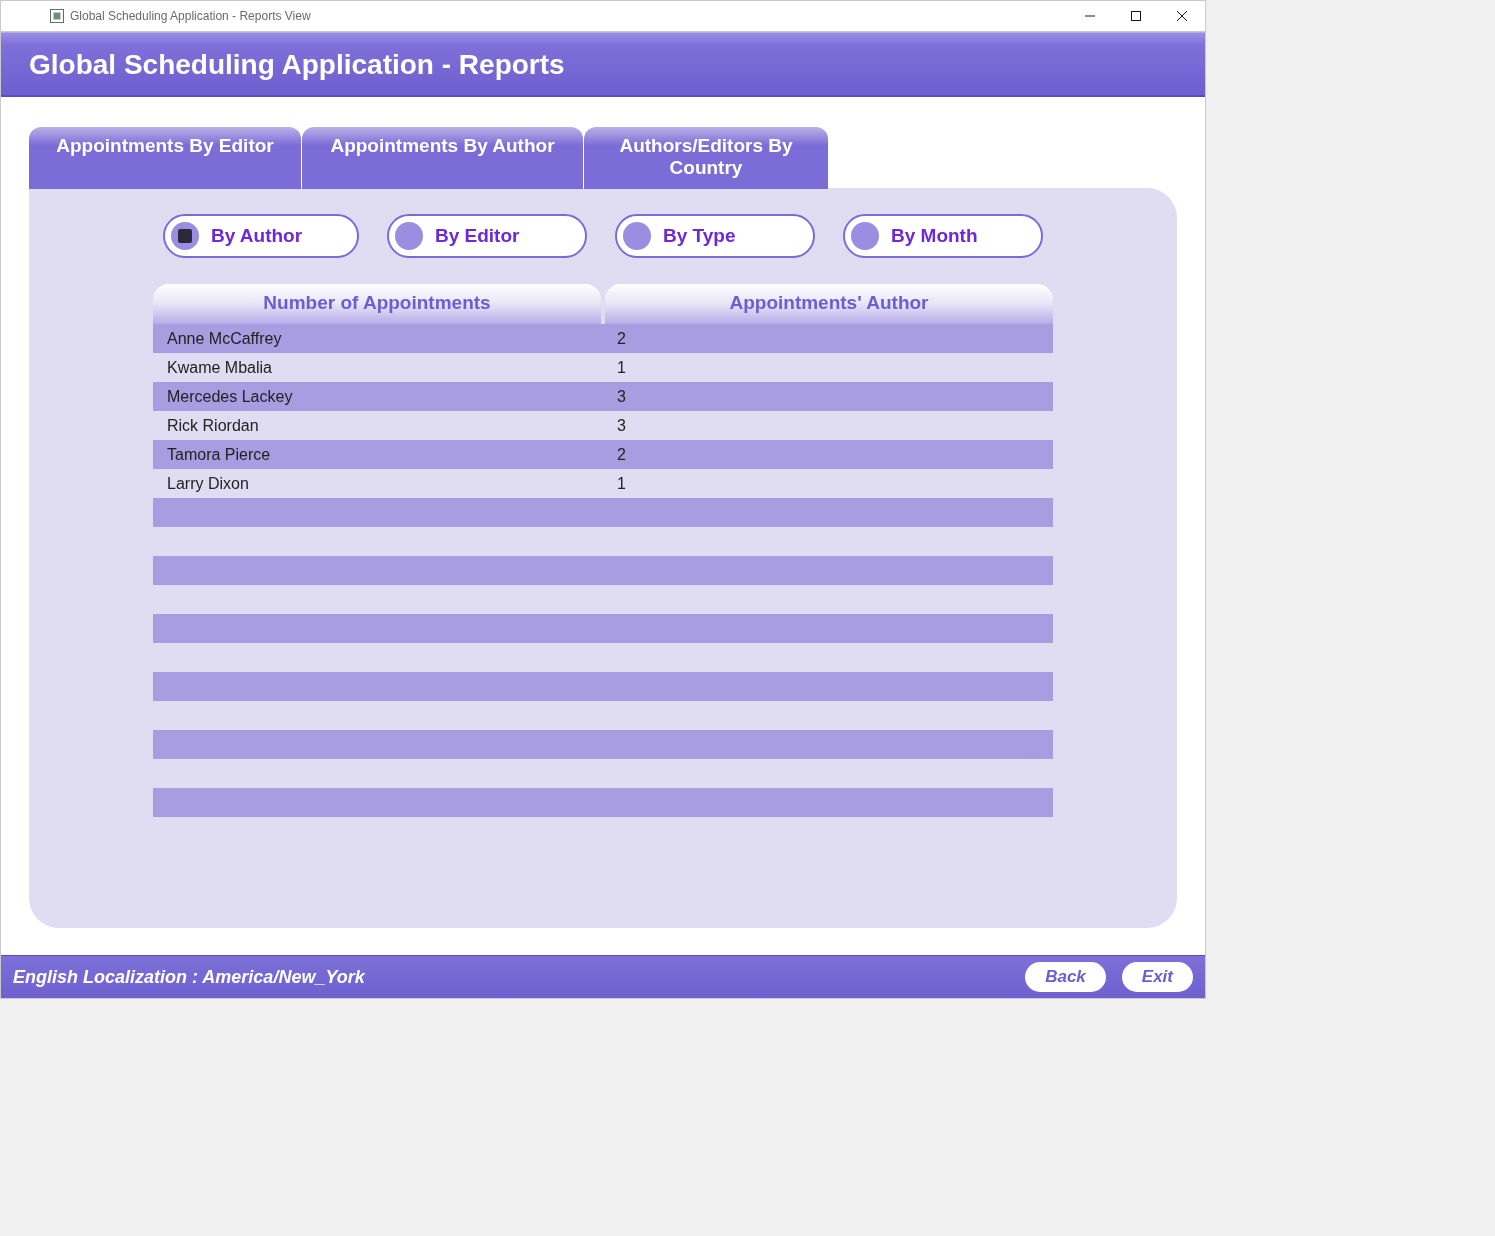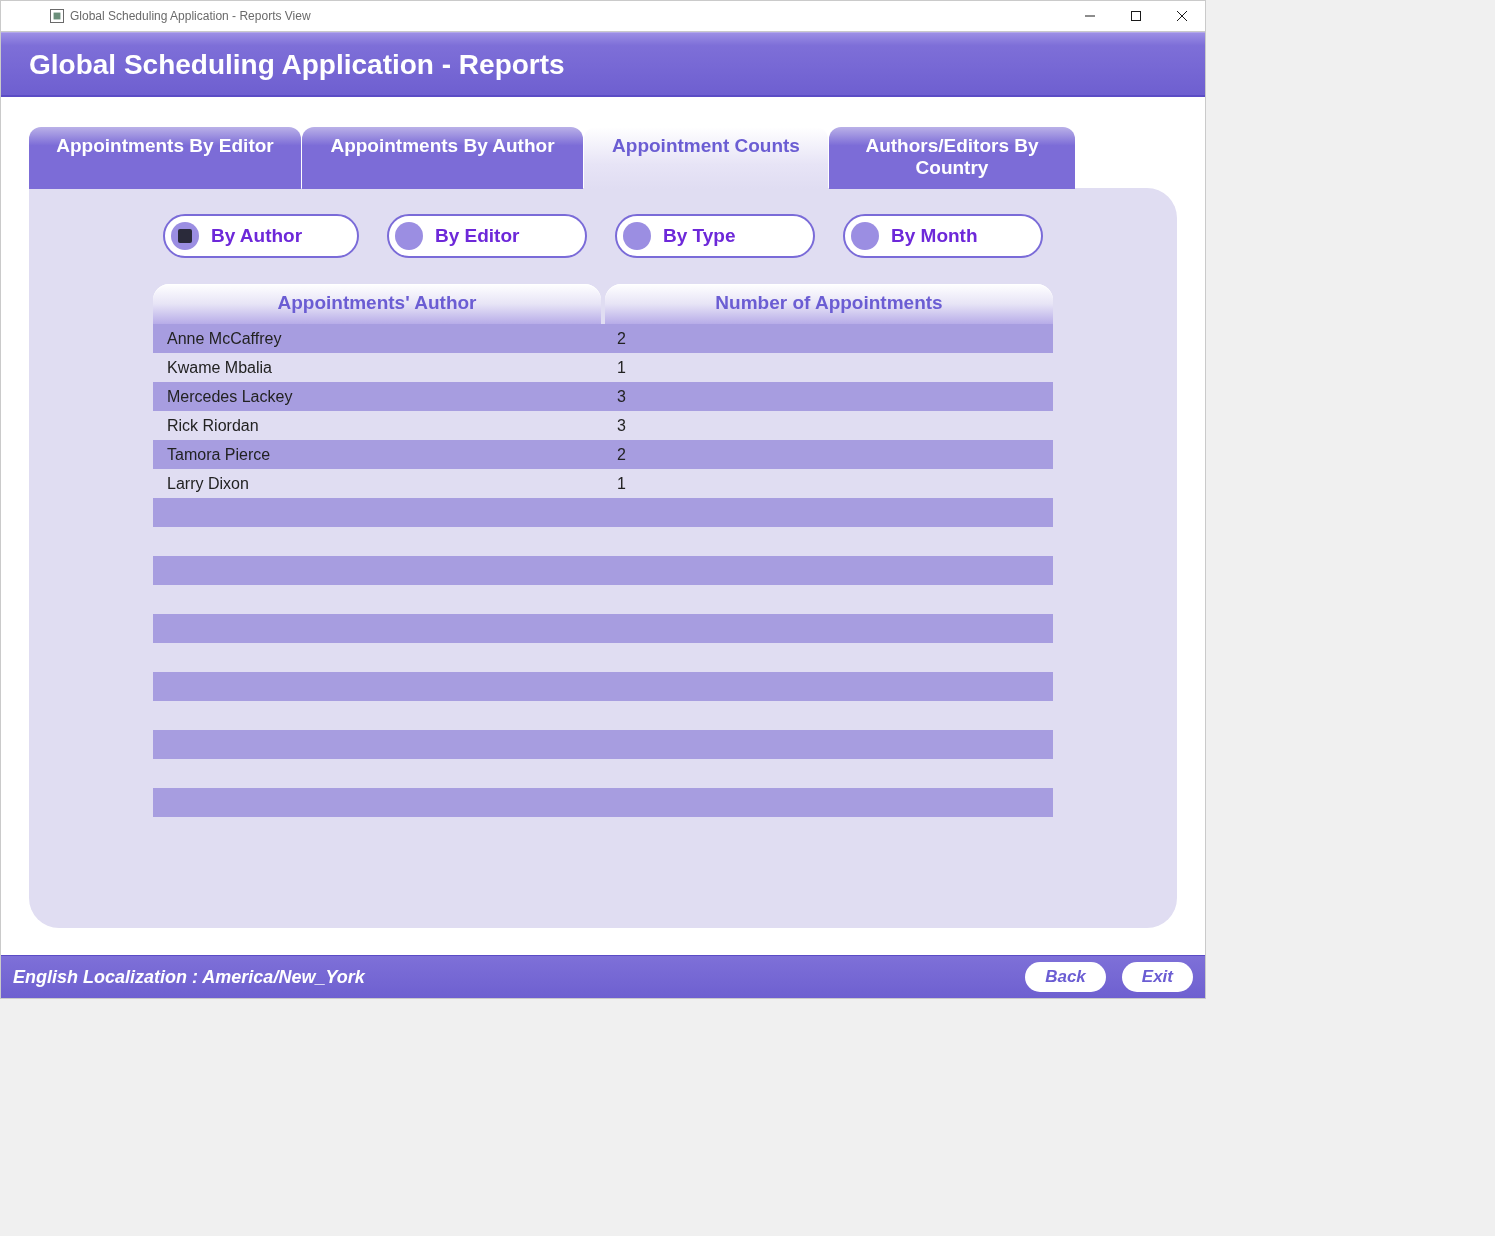--- a/index.html
+++ b/index.html
@@ -101,21 +101,20 @@
   </div>
 
   <div class="header">
     <h1>Global Scheduling Application - Reports</h1>
   </div>
 
   <div class="content">
     <div class="tabs">
       <div class="tab"><span>Appointments By Editor</span></div>
       <div class="tab"><span>Appointments By Author</span></div>
-      <div class="tab active"><span>Appointment Counts</span></div>
       <div class="tab"><span>Authors/Editors By Country</span></div>
     </div>
 
     <div class="panel">
       <div class="radios">
         <div class="pill selected">
           <span class="radio-outer">
               <span class="radio-inner"></span>
             </span>
           <span class="pill-label">By Author</span>
@@ -135,22 +134,22 @@
         <div class="pill">
           <span class="radio-outer">
               <span class="radio-inner"></span>
             </span>
           <span class="pill-label">By Month</span>
         </div>
       </div>
 
       <div class="table-wrap">
         <div class="thead">
+          <div class="th">Number of Appointments</div>
           <div class="th">Appointments' Author</div>
-          <div class="th">Number of Appointments</div>
         </div>
         <div class="tbody" id="tbody">
             <div class="row">
               <div class="cell name">Anne McCaffrey</div>
               <div class="cell count">2</div>
             </div>
             <div class="row">
               <div class="cell name">Kwame Mbalia</div>
               <div class="cell count">1</div>
             </div>

